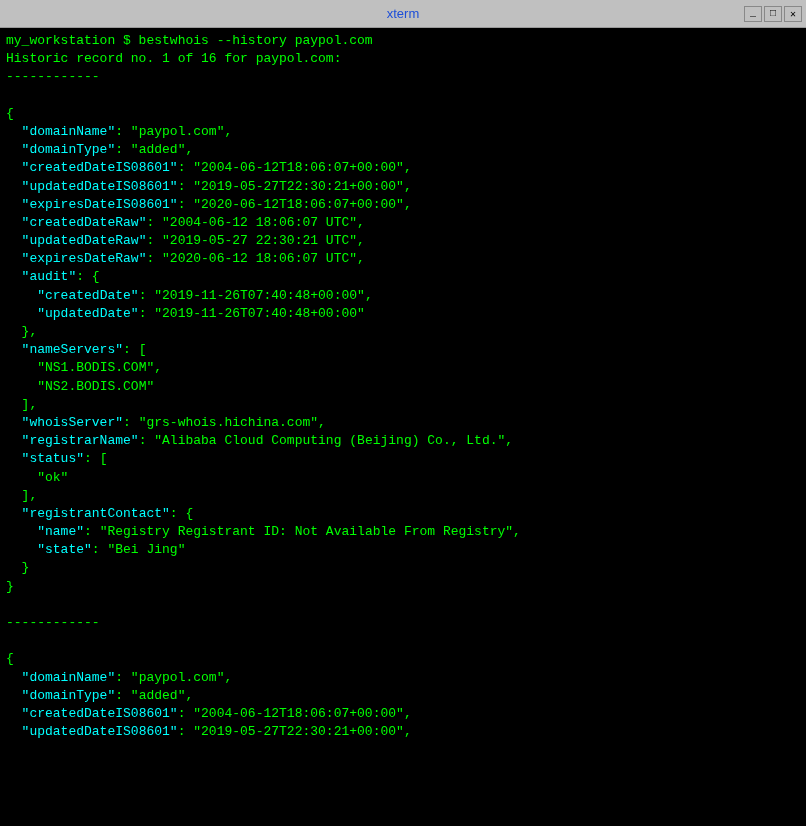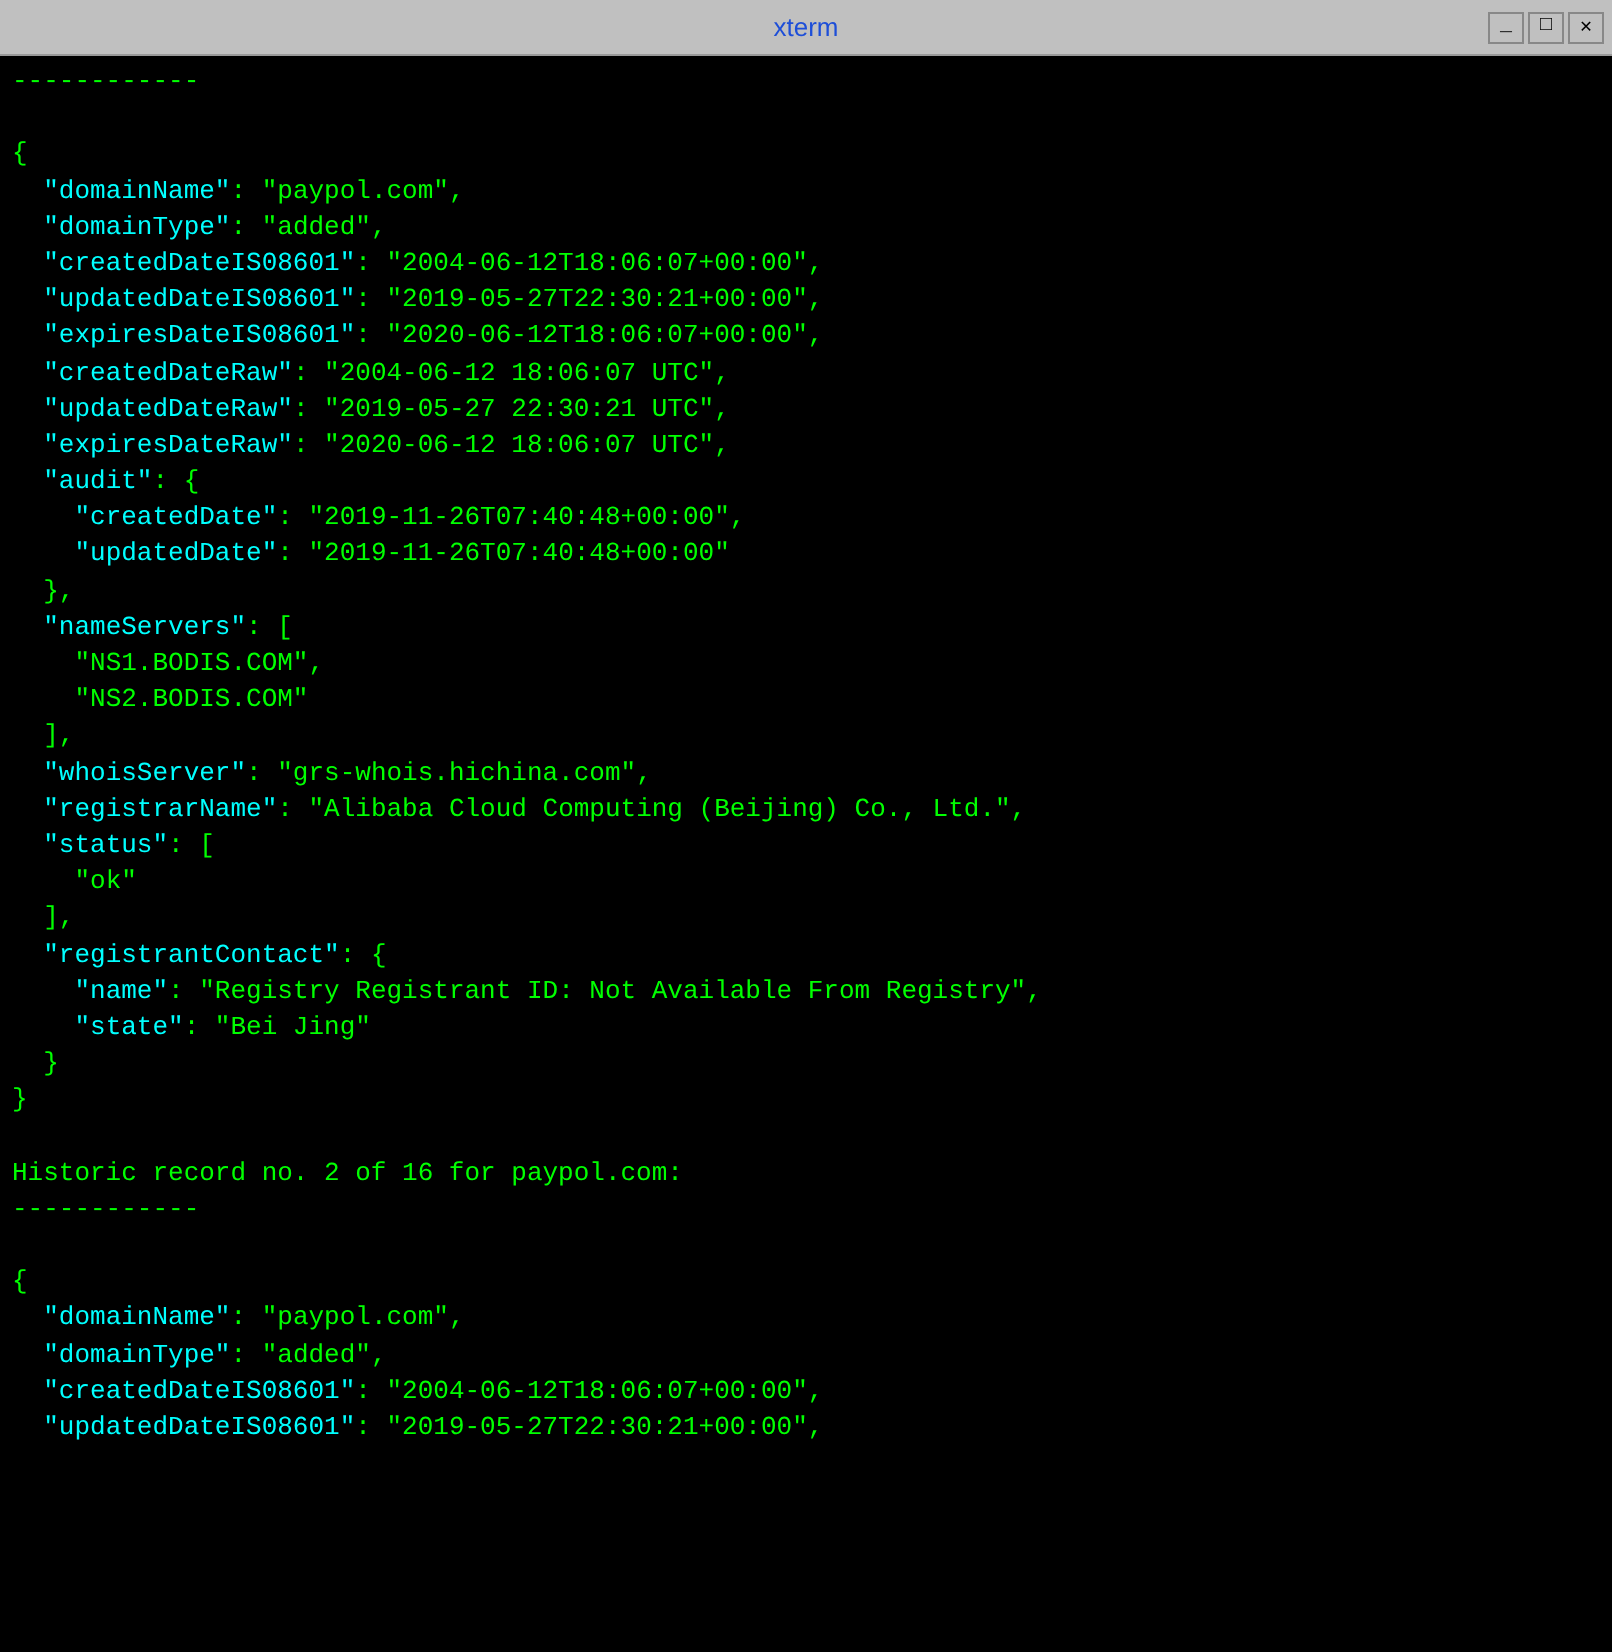--- a/index.html
+++ b/index.html
@@ -81,20 +81,22 @@
 <div class="window-chrome">
   <span class="window-title">xterm</span>
   <div class="window-controls">
     <div class="win-btn">_</div>
     <div class="win-btn">□</div>
     <div class="win-btn">✕</div>
   </div>
 </div>
 
 <div class="terminal-body">
+  <span class="line prompt">my_workstation $ bestwhois --history paypol.com</span>
+  <span class="line header">Historic record no. 1 of 16 for paypol.com:</span>
   <span class="line separator">------------</span>
   <span class="line brace"> </span>
   <span class="line brace">{</span>
   <span class="line">  <span class="key">"domainName"</span><span class="value">: "paypol.com",</span></span>
   <span class="line">  <span class="key">"domainType"</span><span class="value">: "added",</span></span>
   <span class="line">  <span class="key">"createdDateIS08601"</span><span class="value">: "2004-06-12T18:06:07+00:00",</span></span>
   <span class="line">  <span class="key">"updatedDateIS08601"</span><span class="value">: "2019-05-27T22:30:21+00:00",</span></span>
   <span class="line">  <span class="key">"expiresDateIS08601"</span><span class="value">: "2020-06-12T18:06:07+00:00",</span></span>
   <span class="line">  <span class="key">"createdDateRaw"</span><span class="value">: "2004-06-12 18:06:07 UTC",</span></span>
   <span class="line">  <span class="key">"updatedDateRaw"</span><span class="value">: "2019-05-27 22:30:21 UTC",</span></span>
@@ -111,21 +113,20 @@
   <span class="line">  <span class="key">"registrarName"</span><span class="value">: "Alibaba Cloud Computing (Beijing) Co., Ltd.",</span></span>
   <span class="line">  <span class="key">"status"</span><span class="value">: [</span></span>
   <span class="line">    <span class="value">"ok"</span></span>
   <span class="line brace">  ],</span>
   <span class="line">  <span class="key">"registrantContact"</span><span class="value">: {</span></span>
   <span class="line">    <span class="key">"name"</span><span class="value">: "Registry Registrant ID: Not Available From Registry",</span></span>
   <span class="line">    <span class="key">"state"</span><span class="value">: "Bei Jing"</span></span>
   <span class="line brace">  }</span>
   <span class="line brace">}</span>
   <span class="line"> </span>
-  <span class="line header">Historic record no. 2 of 16 for paypol.com:</span>
   <span class="line separator">------------</span>
   <span class="line brace"> </span>
   <span class="line brace">{</span>
   <span class="line">  <span class="key">"domainName"</span><span class="value">: "paypol.com",</span></span>
   <span class="line">  <span class="key">"domainType"</span><span class="value">: "added",</span></span>
   <span class="line">  <span class="key">"createdDateIS08601"</span><span class="value">: "2004-06-12T18:06:07+00:00",</span></span>
   <span class="line">  <span class="key">"updatedDateIS08601"</span><span class="value">: "2019-05-27T22:30:21+00:00",</span></span>
 </div>
 
 </body></html>

